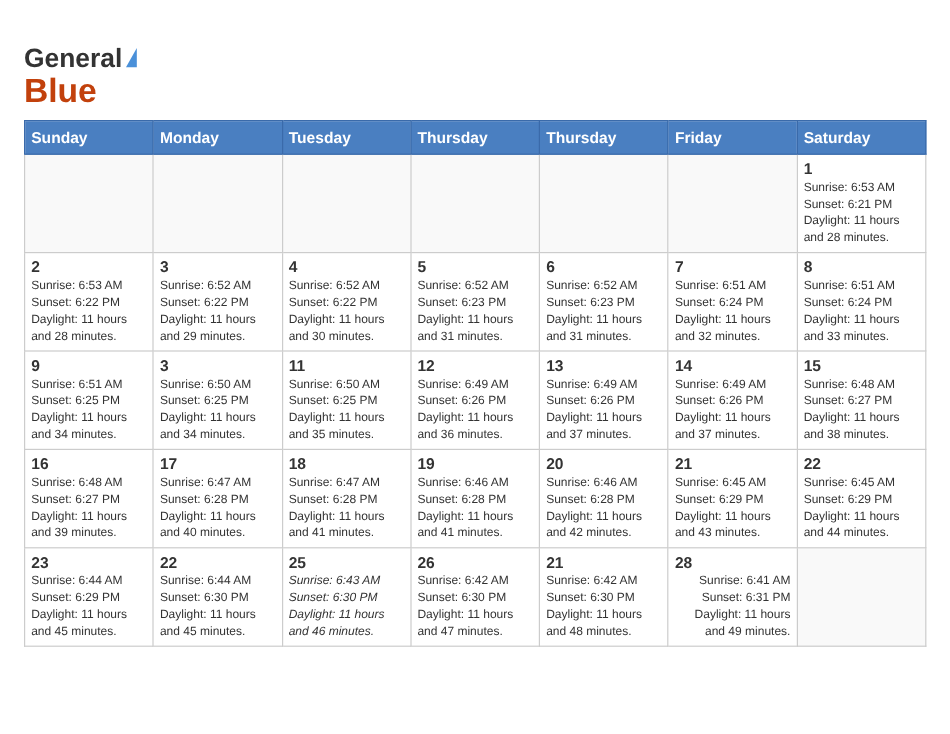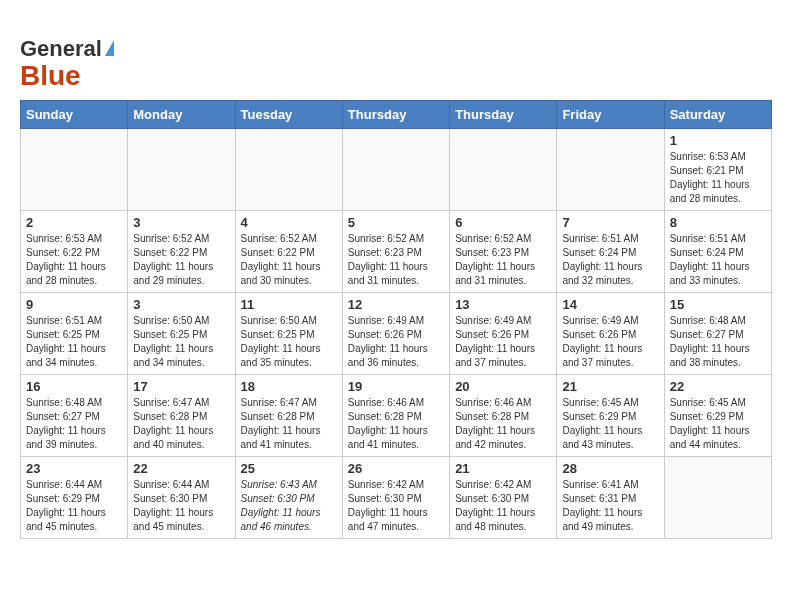--- a/index.html
+++ b/index.html
@@ -298,21 +298,21 @@
         </td>
         <td>
           <div class="day-num">21</div>
           <div class="day-info" style="white-space: pre-line;">Sunrise: 6:42 AM
 Sunset: 6:30 PM
 Daylight: 11 hours
 and 48 minutes.</div>
         </td>
         <td>
           <div class="day-num">28</div>
-          <div class="day-info" style="white-space: pre-line;">Sunrise: 6:41 AM
+          <div class="day-info" style="white-space: pre-line; text-align: right;">Sunrise: 6:41 AM
 Sunset: 6:31 PM
 Daylight: 11 hours
 and 49 minutes.</div>
         </td>
         <td class="empty"></td>
       </tr>
     </tbody>
 </table>
 
 </body></html>

